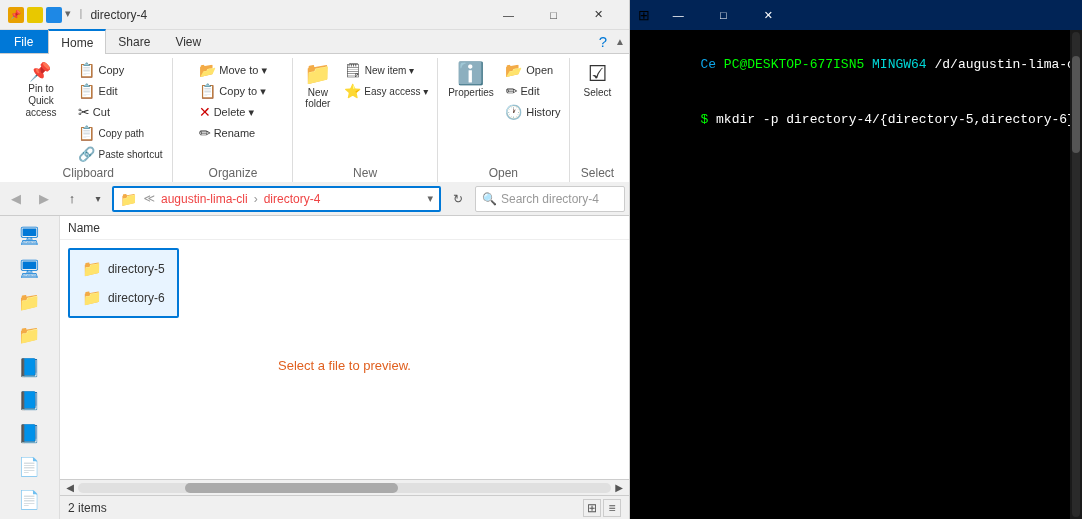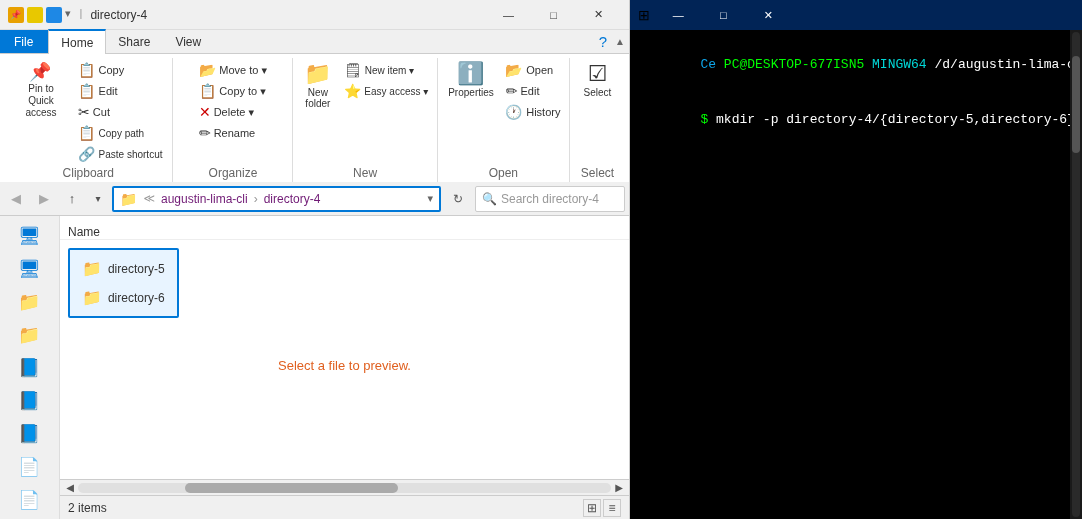--- a/index.html
+++ b/index.html
@@ -195,21 +195,21 @@
       align-items: center;
       padding: 0 6px;
       font-size: 12px;
       gap: 6px;
     }
     .address-folder-icon {
       color: #e8a000;
       font-size: 14px;
     }
     .address-breadcrumb {
-      color: #701a75;
+      color: #ef4444;
       font-size: 12px;
     }
     .address-sep { color: #999; }
     .address-chevron {
       margin-left: auto;
       color: #666;
       font-size: 11px;
       cursor: pointer;
     }
     .refresh-btn {
@@ -269,21 +269,21 @@
       flex: 1;
       background: white;
       display: flex;
       flex-direction: column;
       overflow: hidden;
     }
     .column-header {
       height: 24px;
       border-bottom: 1px solid #eee;
       display: flex;
-      align-items: flex-end;
+      align-items: center;
       padding: 0 8px;
       font-size: 12px;
       color: #333;
     }
     .file-list {
       flex: 1;
       padding: 8px;
       overflow: auto;
     }
     .file-selection-box {

